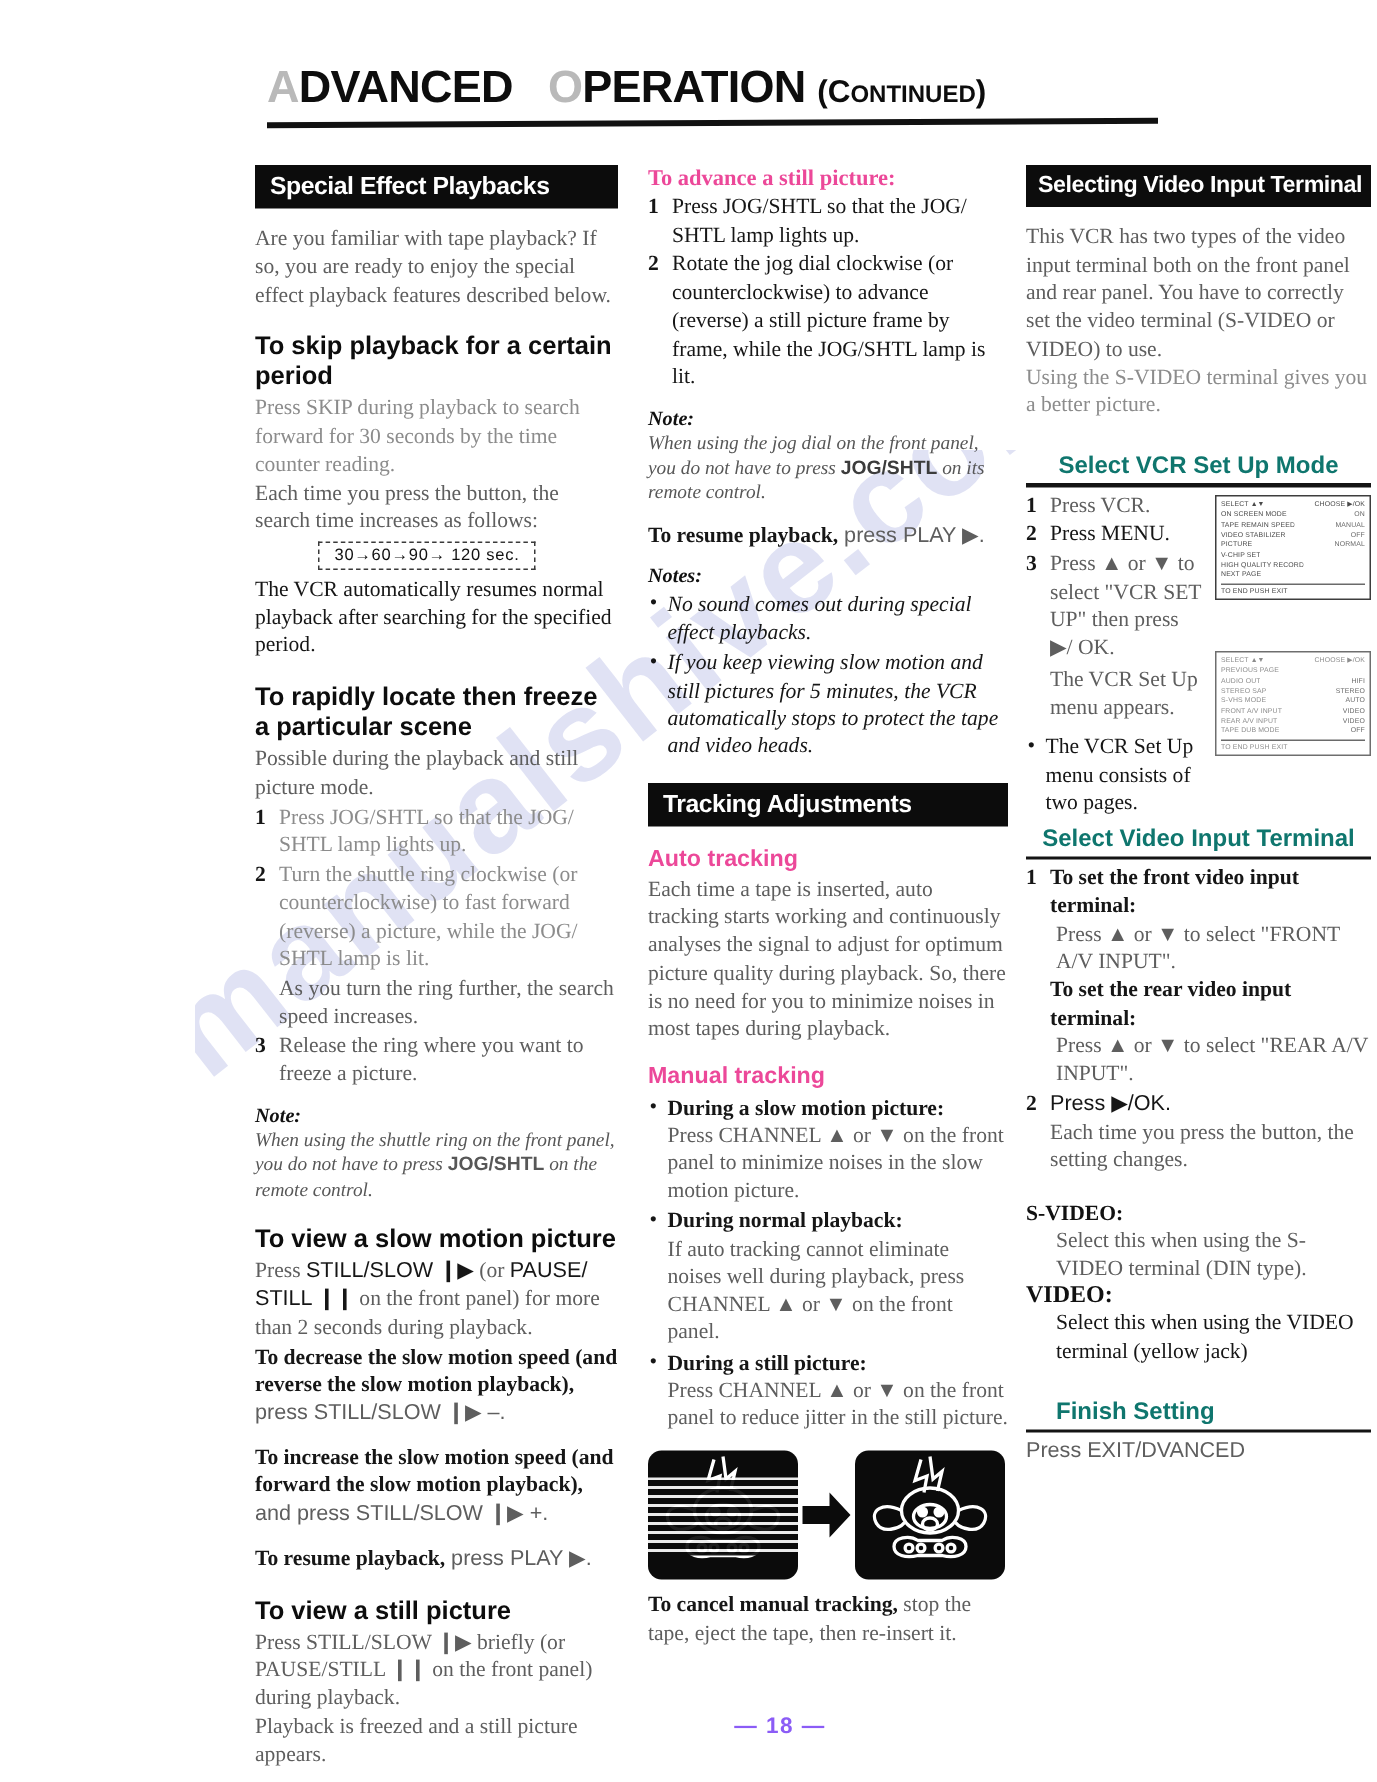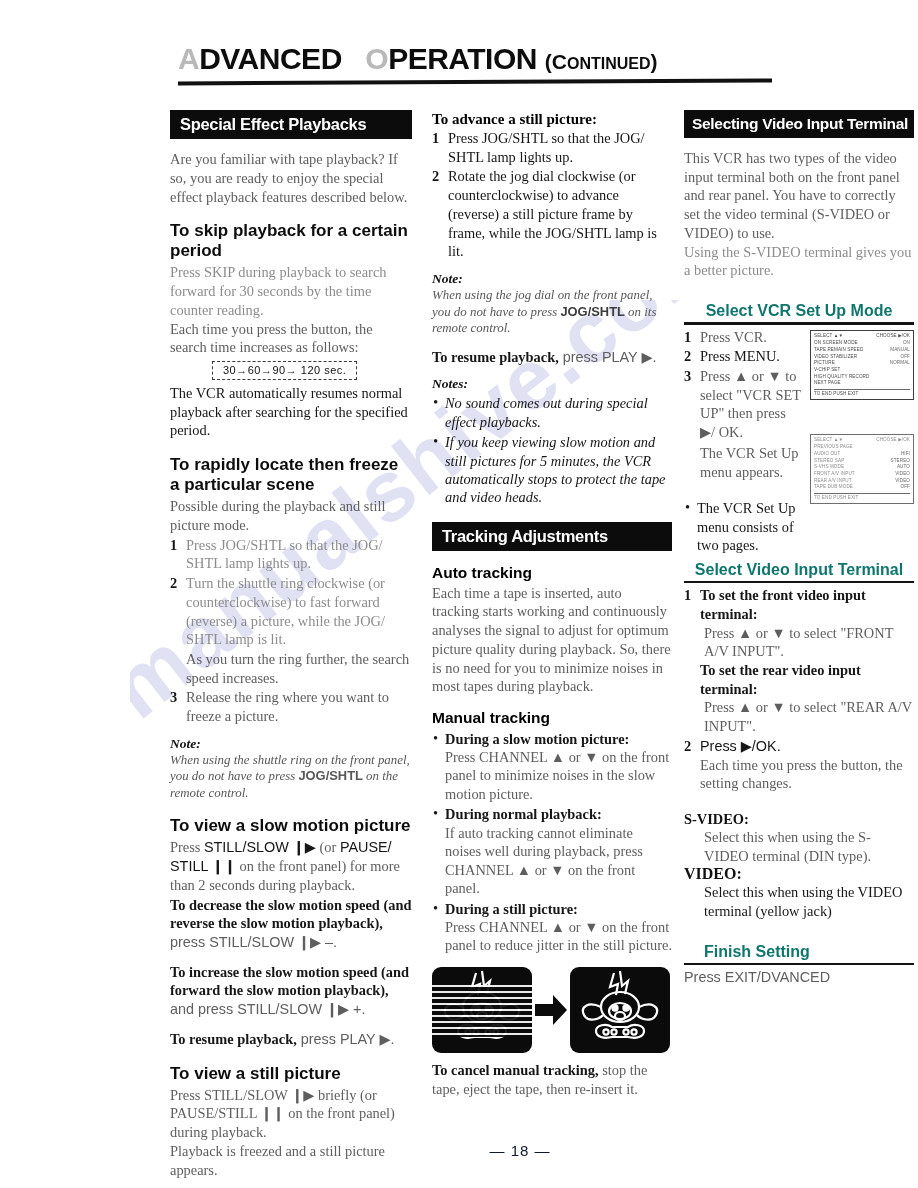--- a/index.html
+++ b/index.html
@@ -99,21 +99,21 @@
     line-height:1.18;
     margin:15px 0 2px 0;
     color:#0d0d0d;
   }
   .h3{
     font-family:"Liberation Sans", sans-serif;
     font-weight:700;
     font-size:15.5px;
     line-height:1.2;
     margin:13px 0 1px 0;
-    color:#000000;
+    color:#ec4899;
   }
   .h-center{
     font-family:"Liberation Sans", sans-serif;
     font-weight:700;
     font-size:16px;
     text-align:center;
     margin:0 0 2px 0;
     color:#0f766e;
   }
   .rule{height:2.5px;background:#141414;margin:0 0 3px 0;}
@@ -244,24 +244,24 @@
     width:34px;height:34px;
     position:relative;
   }
 
   .pagenum{
     position:absolute;
     left:0;right:0;
     top:1142px;
     text-align:center;
     font-family:"Liberation Sans", sans-serif;
-    font-weight:400;
+    font-weight:700;
     font-size:15px;
     letter-spacing:1px;
-    color:#0f172a;
+    color:#8b5cf6;
     z-index:10;
     padding-right:0;
   }
   .pagenum span{margin-left:122px;}
 </style>
 </head>
 <body>
 
 <div class="page">
 
@@ -424,21 +424,21 @@
       <div class="rule"></div>
 
       <div style="position:relative;min-height:200px">
         <div style="width:118px">
           <ol class="num">
             <li><span class="n">1</span><span class="faint">Press VCR.</span></li>
             <li><span class="n">2</span><span>Press MENU.</span></li>
             <li><span class="n">3</span><span class="faint">Press ▲ or ▼ to select "VCR SET UP" then press ▶/ OK.</span></li>
           </ol>
           <p class="body indent faint" style="margin-top:2px">The VCR Set Up menu appears.</p>
-          <ul class="bul vfaint" style="margin-top:18px">
+          <ul class="bul vfaint" style="margin-top:8px">
             <li>The VCR Set Up menu consists of two pages.</li>
           </ul>
         </div>
 
         <div class="osd-wrap" style="top:2px;right:0">
           <div class="osd">
             <div class="top">
               <span>SELECT ▲▼</span>
               <span>CHOOSE ▶/OK</span>
             </div>

